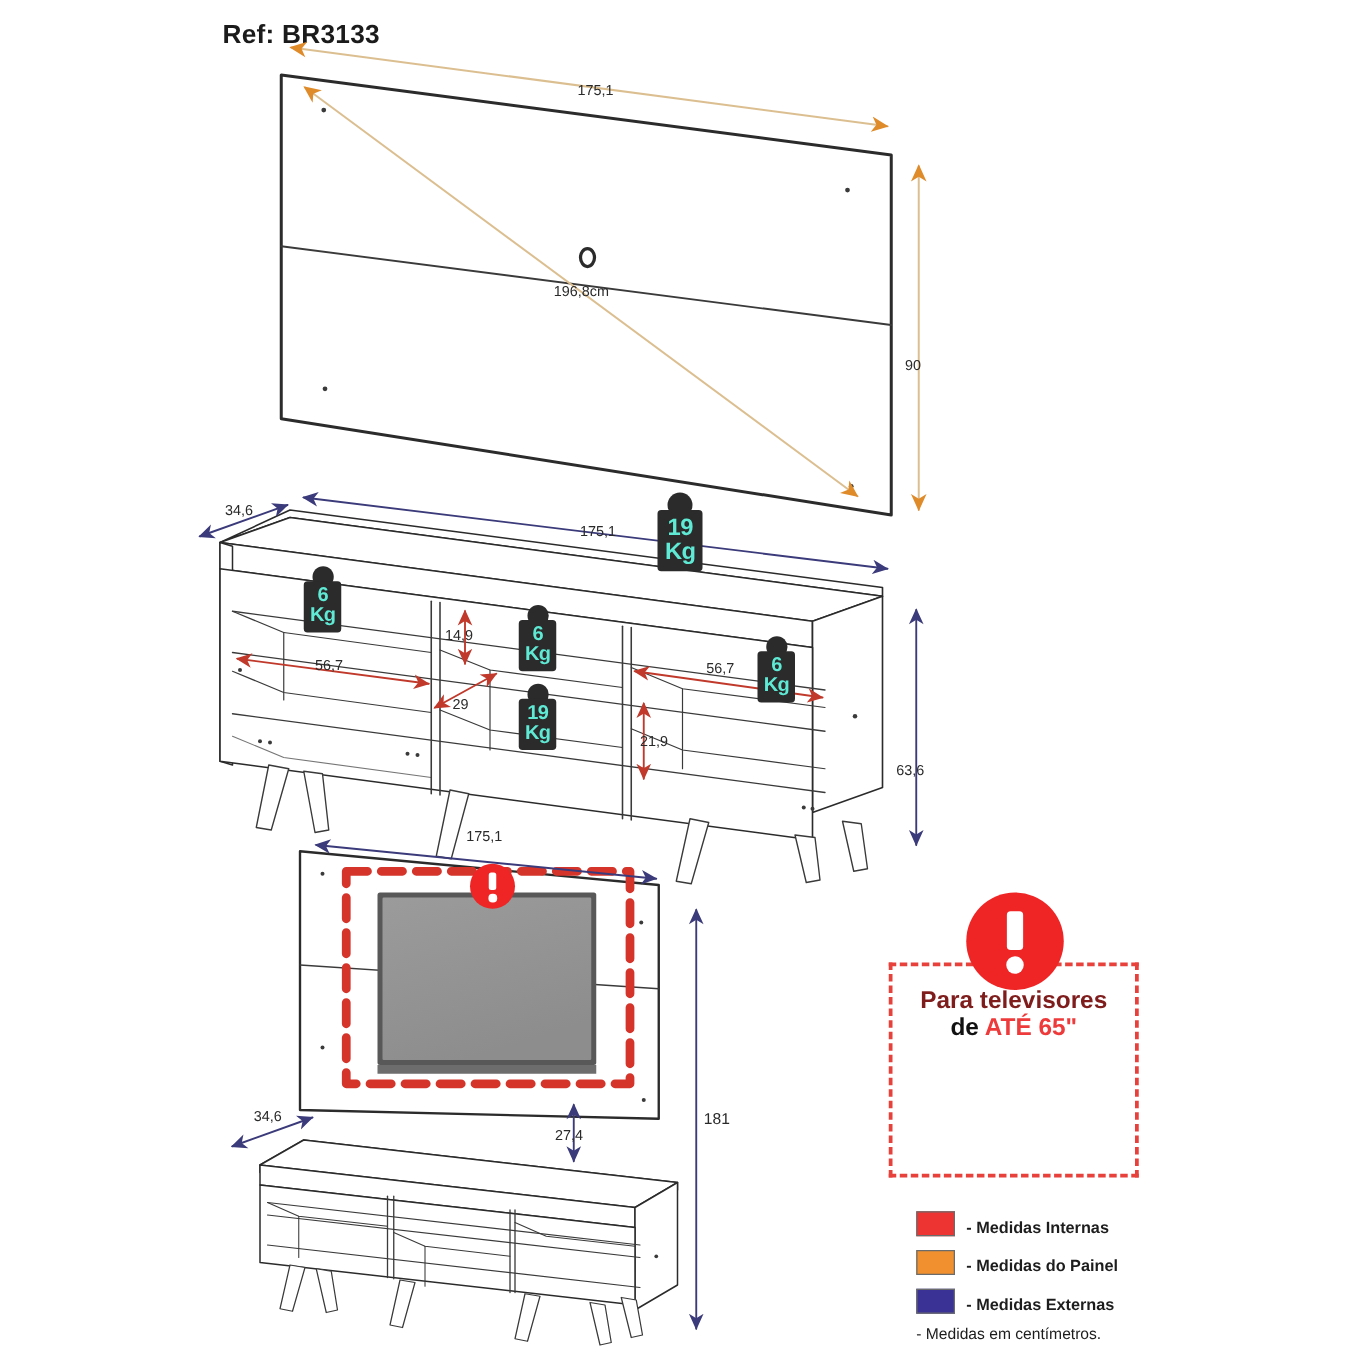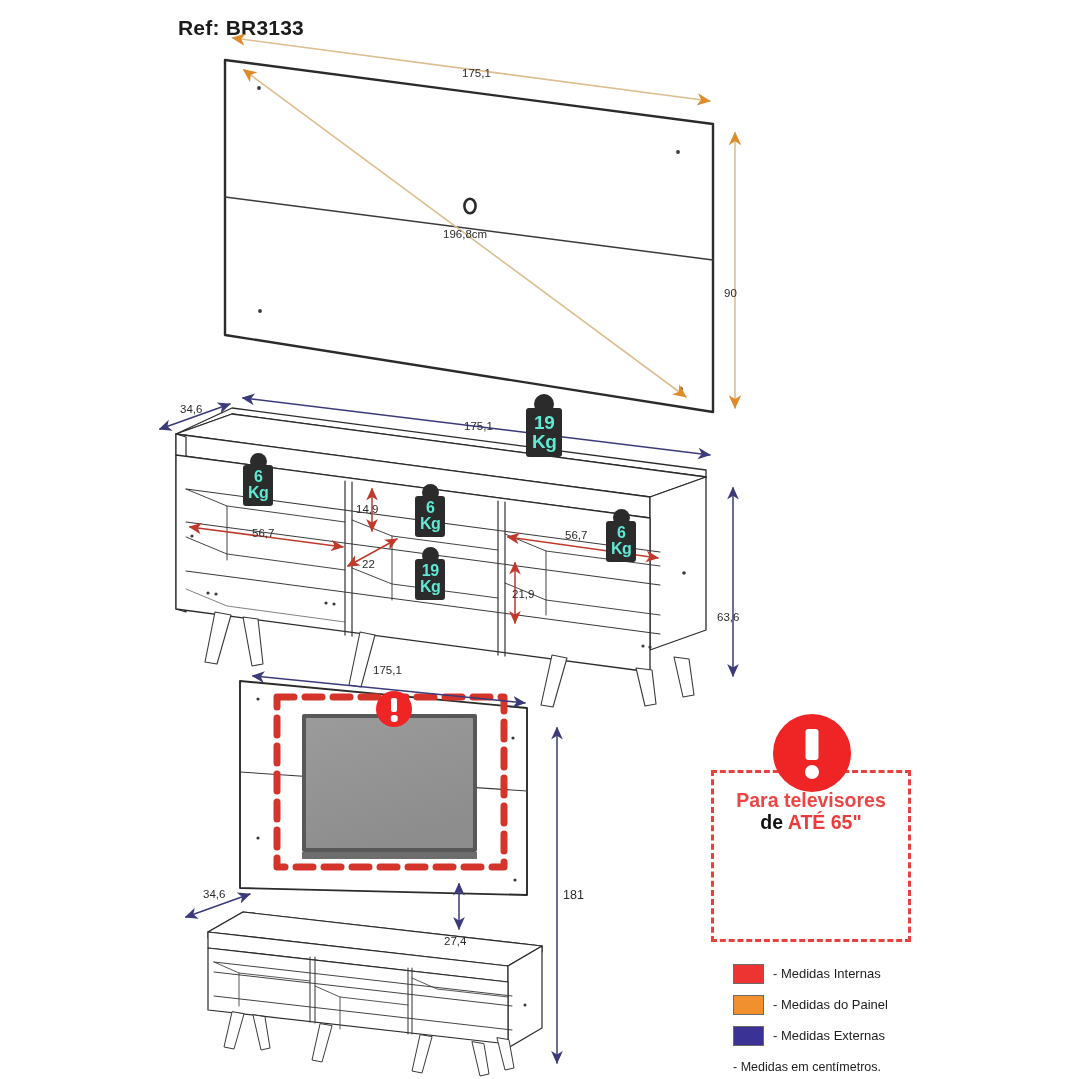--- a/index.html
+++ b/index.html
@@ -138,21 +138,21 @@
     position: absolute;
     left: 8px;
     top: 76px;
     width: 200px;
     text-align: center;
     z-index: 6;
   }
   .warn-l1 {
     font-size: 19.5px;
     font-weight: bold;
-    color: #ef4444;
+    color: #7f1d1d;
     line-height: 1.12;
     white-space: nowrap;
   }
   .warn-l2 {
     font-size: 19.5px;
     font-weight: bold;
     color: #111;
     line-height: 1.12;
     white-space: nowrap;
   }
@@ -167,22 +167,23 @@
 
   
   .legend {
     position: absolute;
     left: 733px;
     top: 958px;
     width: 250px;
   }
   .leg-row {
     display: flex;
-    align-items: center;
+    align-items: flex-end;
     height: 31px;
+    font-weight: bold;
   }
   .leg-sw {
     width: 31px;
     height: 20px;
     border: 1px solid #6b6b6b;
     box-sizing: border-box;
     margin-right: 9px;
     flex: 0 0 auto;
   }
   .leg-txt {
@@ -406,26 +407,26 @@
   <div class="dim-lbl" style="left:462px; top:67px;">175,1</div>
   <div class="dim-lbl" style="left:724px; top:262px;margin-top:25px;">90</div>
   <div class="dim-lbl" style="left:443px; top:228px;">196,8cm</div>
 
   <div class="dim-lbl" style="left:180px; top:403px;">34,6</div>
   <div class="dim-lbl" style="left:464px; top:420px;">175,1</div>
   <div class="dim-lbl" style="left:717px; top:575px;margin-top:36px;">63,6</div>
   <div class="dim-lbl" style="left:252px; top:527px;">56,7</div>
   <div class="dim-lbl" style="left:565px; top:529px;">56,7</div>
   <div class="dim-lbl" style="left:356px; top:503px;">14,9</div>
-  <div class="dim-lbl" style="left:362px; top:558px;">22</div>
+  <div class="dim-lbl" style="left:362px; top:558px;">29</div>
   <div class="dim-lbl" style="left:512px; top:588px;">21,9</div>
 
   <div class="dim-lbl" style="left:373px; top:664px;">175,1</div>
   <div class="dim-lbl big" style="left:563px; top:888px;">181</div>
-  <div class="dim-lbl" style="left:444px; top:935px;">27,4</div>
+  <div class="dim-lbl" style="left:444px; top:903px;">27,4</div>
   <div class="dim-lbl" style="left:203px; top:888px;">34,6</div>
 
 
   <div style="position:absolute; left:376px; top:691px; width:36px; height:36px; border-radius:50%; background:#ef2525; z-index:9;">
     <div style="position:absolute; left:50%; top:7px; transform:translateX(-50%); width:6px; height:14px; background:#fff; border-radius:2px;"></div>
     <div style="position:absolute; left:50%; top:24px; transform:translateX(-50%); width:6.5px; height:6.5px; background:#fff; border-radius:50%;"></div>
   </div>
 
   <div class="wtag" style="left:526px; top:394px;">
     <div class="head"></div>

